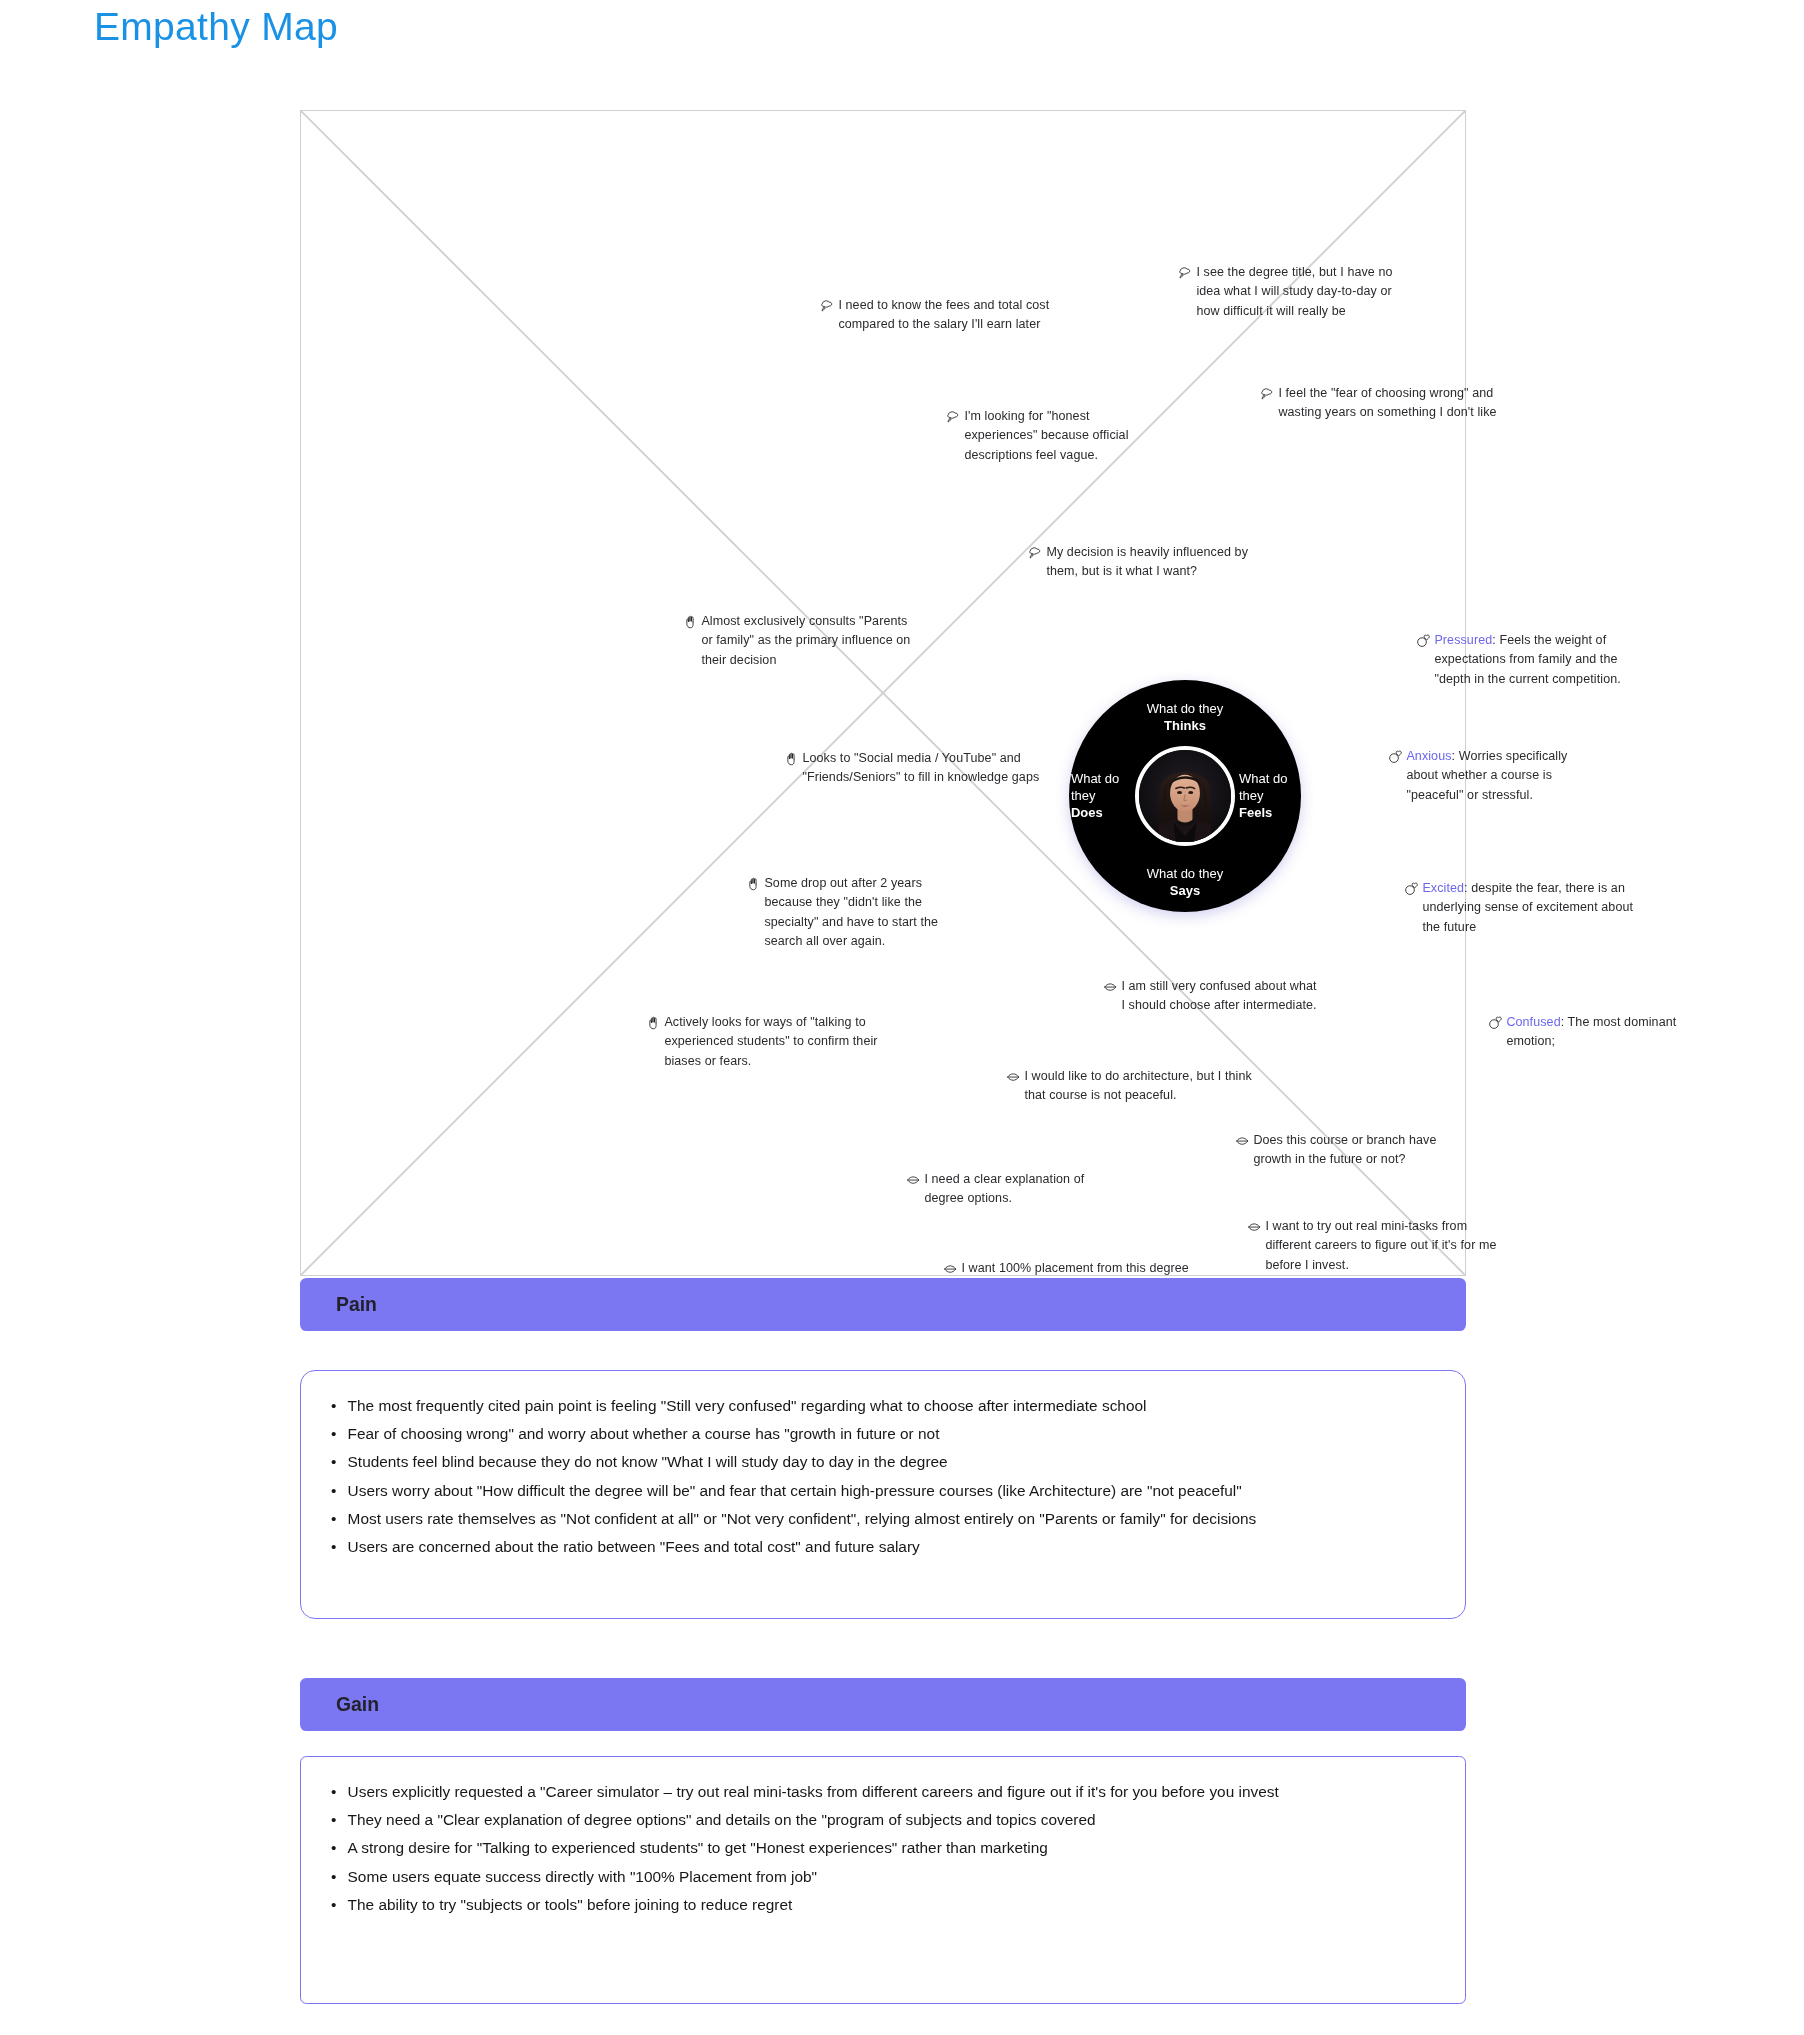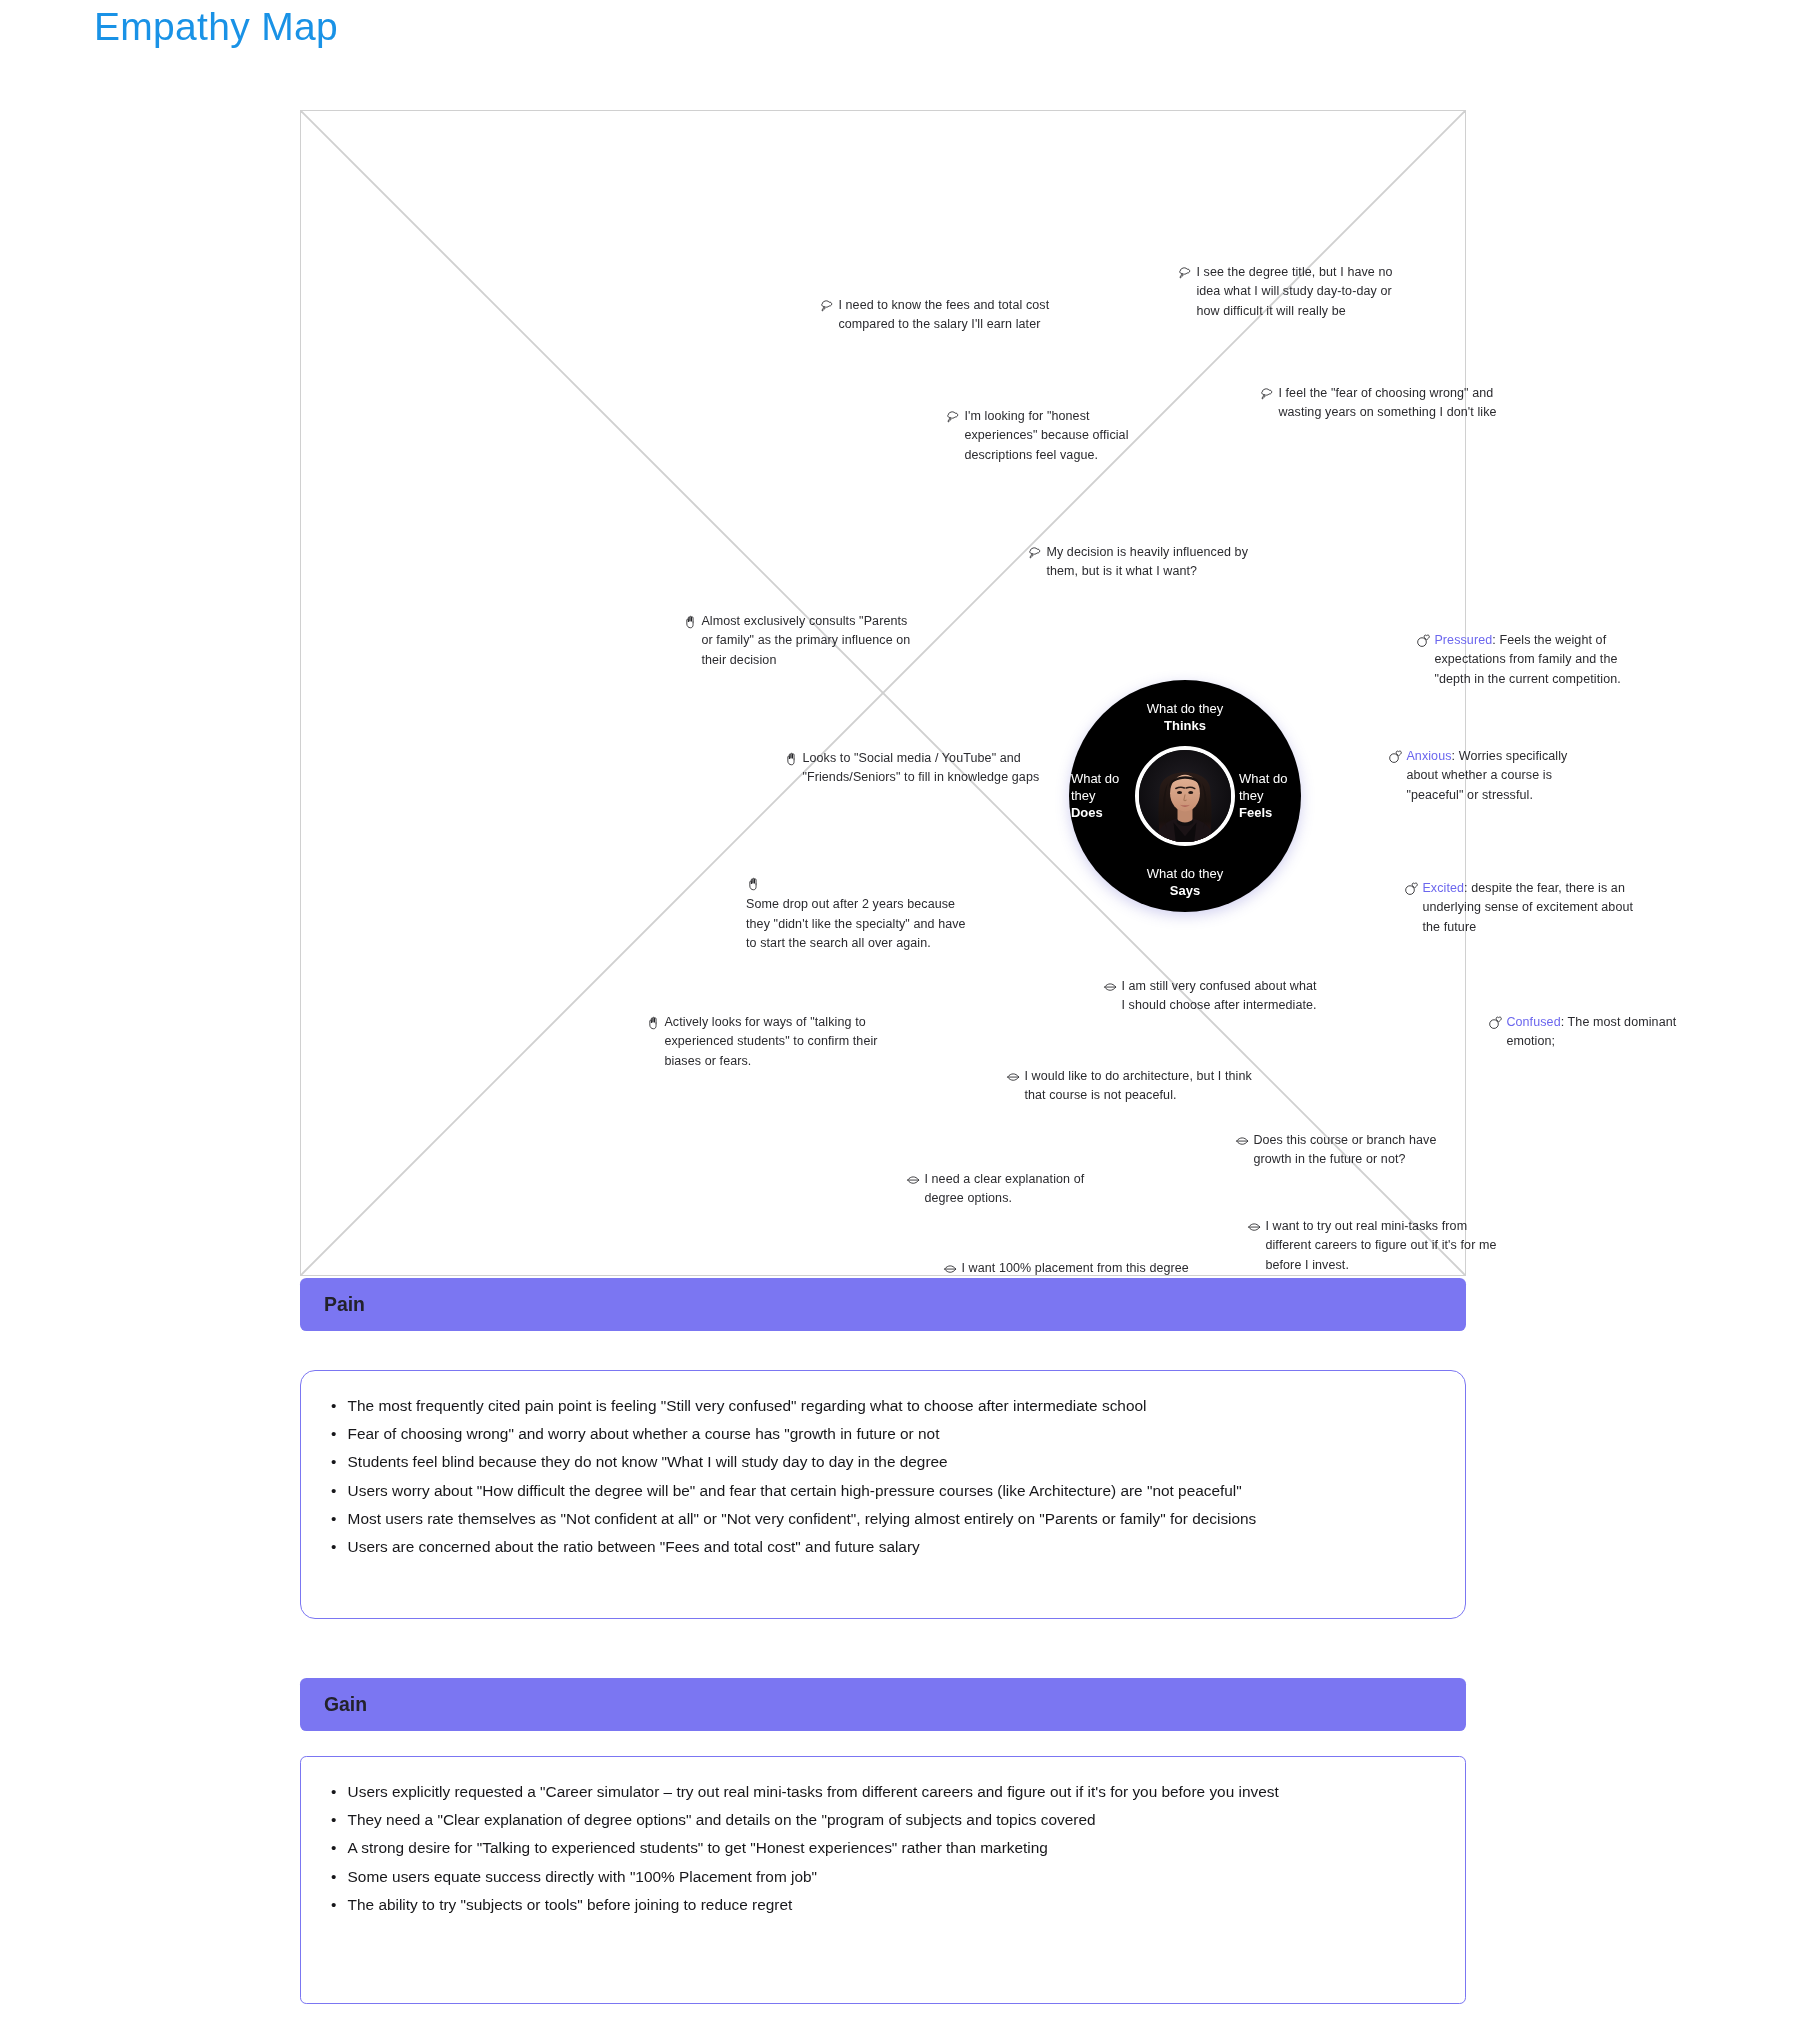--- a/index.html
+++ b/index.html
@@ -94,21 +94,21 @@
   
   .sec-head {
     position: absolute;
     left: 300px;
     width: 1166px;
     height: 53px;
     background: #7B76F2;
     border-radius: 6.3px;
     display: flex;
     align-items: center;
-    padding-left: 24px;
+    padding-left: 36px;
     font-size: 19.4px;
     font-weight: 700;
     color: #23222b;
   }
   #pain-head { top: 1278px; }
   #gain-head { top: 1678px; }
 
   .sec-box {
     position: absolute;
     left: 300px;
@@ -216,21 +216,21 @@
         <span class="ico">
           <svg viewBox="0 0 24 24" fill="none" stroke="#1d1d20" stroke-width="1.4" stroke-linecap="round" stroke-linejoin="round">
             <path d="M9 11V4.4a1.3 1.3 0 1 1 2.6 0V10"></path>
             <path d="M11.6 10V3.4a1.3 1.3 0 1 1 2.6 0V10"></path>
             <path d="M14.2 10V4.6a1.3 1.3 0 1 1 2.6 0v7.1"></path>
             <path d="M9 11V8.2a1.3 1.3 0 1 0-2.6 0v6.9c0 3.5 2.6 6.2 6 6.2s4.4-2.5 4.4-5.6v-4"></path>
           </svg>
         </span>
         <span class="txt">Looks to "Social media / YouTube" and "Friends/Seniors" to fill in knowledge gaps</span>
       </div>
-      <div class="note" style="left: 445px; top: 763px; width: 226px; flex-direction: column;">
+      <div class="note" style="left: 445px; top: 763px; width: 226px;">
         <span class="ico">
           <svg viewBox="0 0 24 24" fill="none" stroke="#1d1d20" stroke-width="1.4" stroke-linecap="round" stroke-linejoin="round">
             <path d="M9 11V4.4a1.3 1.3 0 1 1 2.6 0V10"></path>
             <path d="M11.6 10V3.4a1.3 1.3 0 1 1 2.6 0V10"></path>
             <path d="M14.2 10V4.6a1.3 1.3 0 1 1 2.6 0v7.1"></path>
             <path d="M9 11V8.2a1.3 1.3 0 1 0-2.6 0v6.9c0 3.5 2.6 6.2 6 6.2s4.4-2.5 4.4-5.6v-4"></path>
           </svg>
         </span>
         <span class="txt">Some drop out after 2 years because they "didn't like the specialty" and have to start the search all over again.</span>
       </div>

